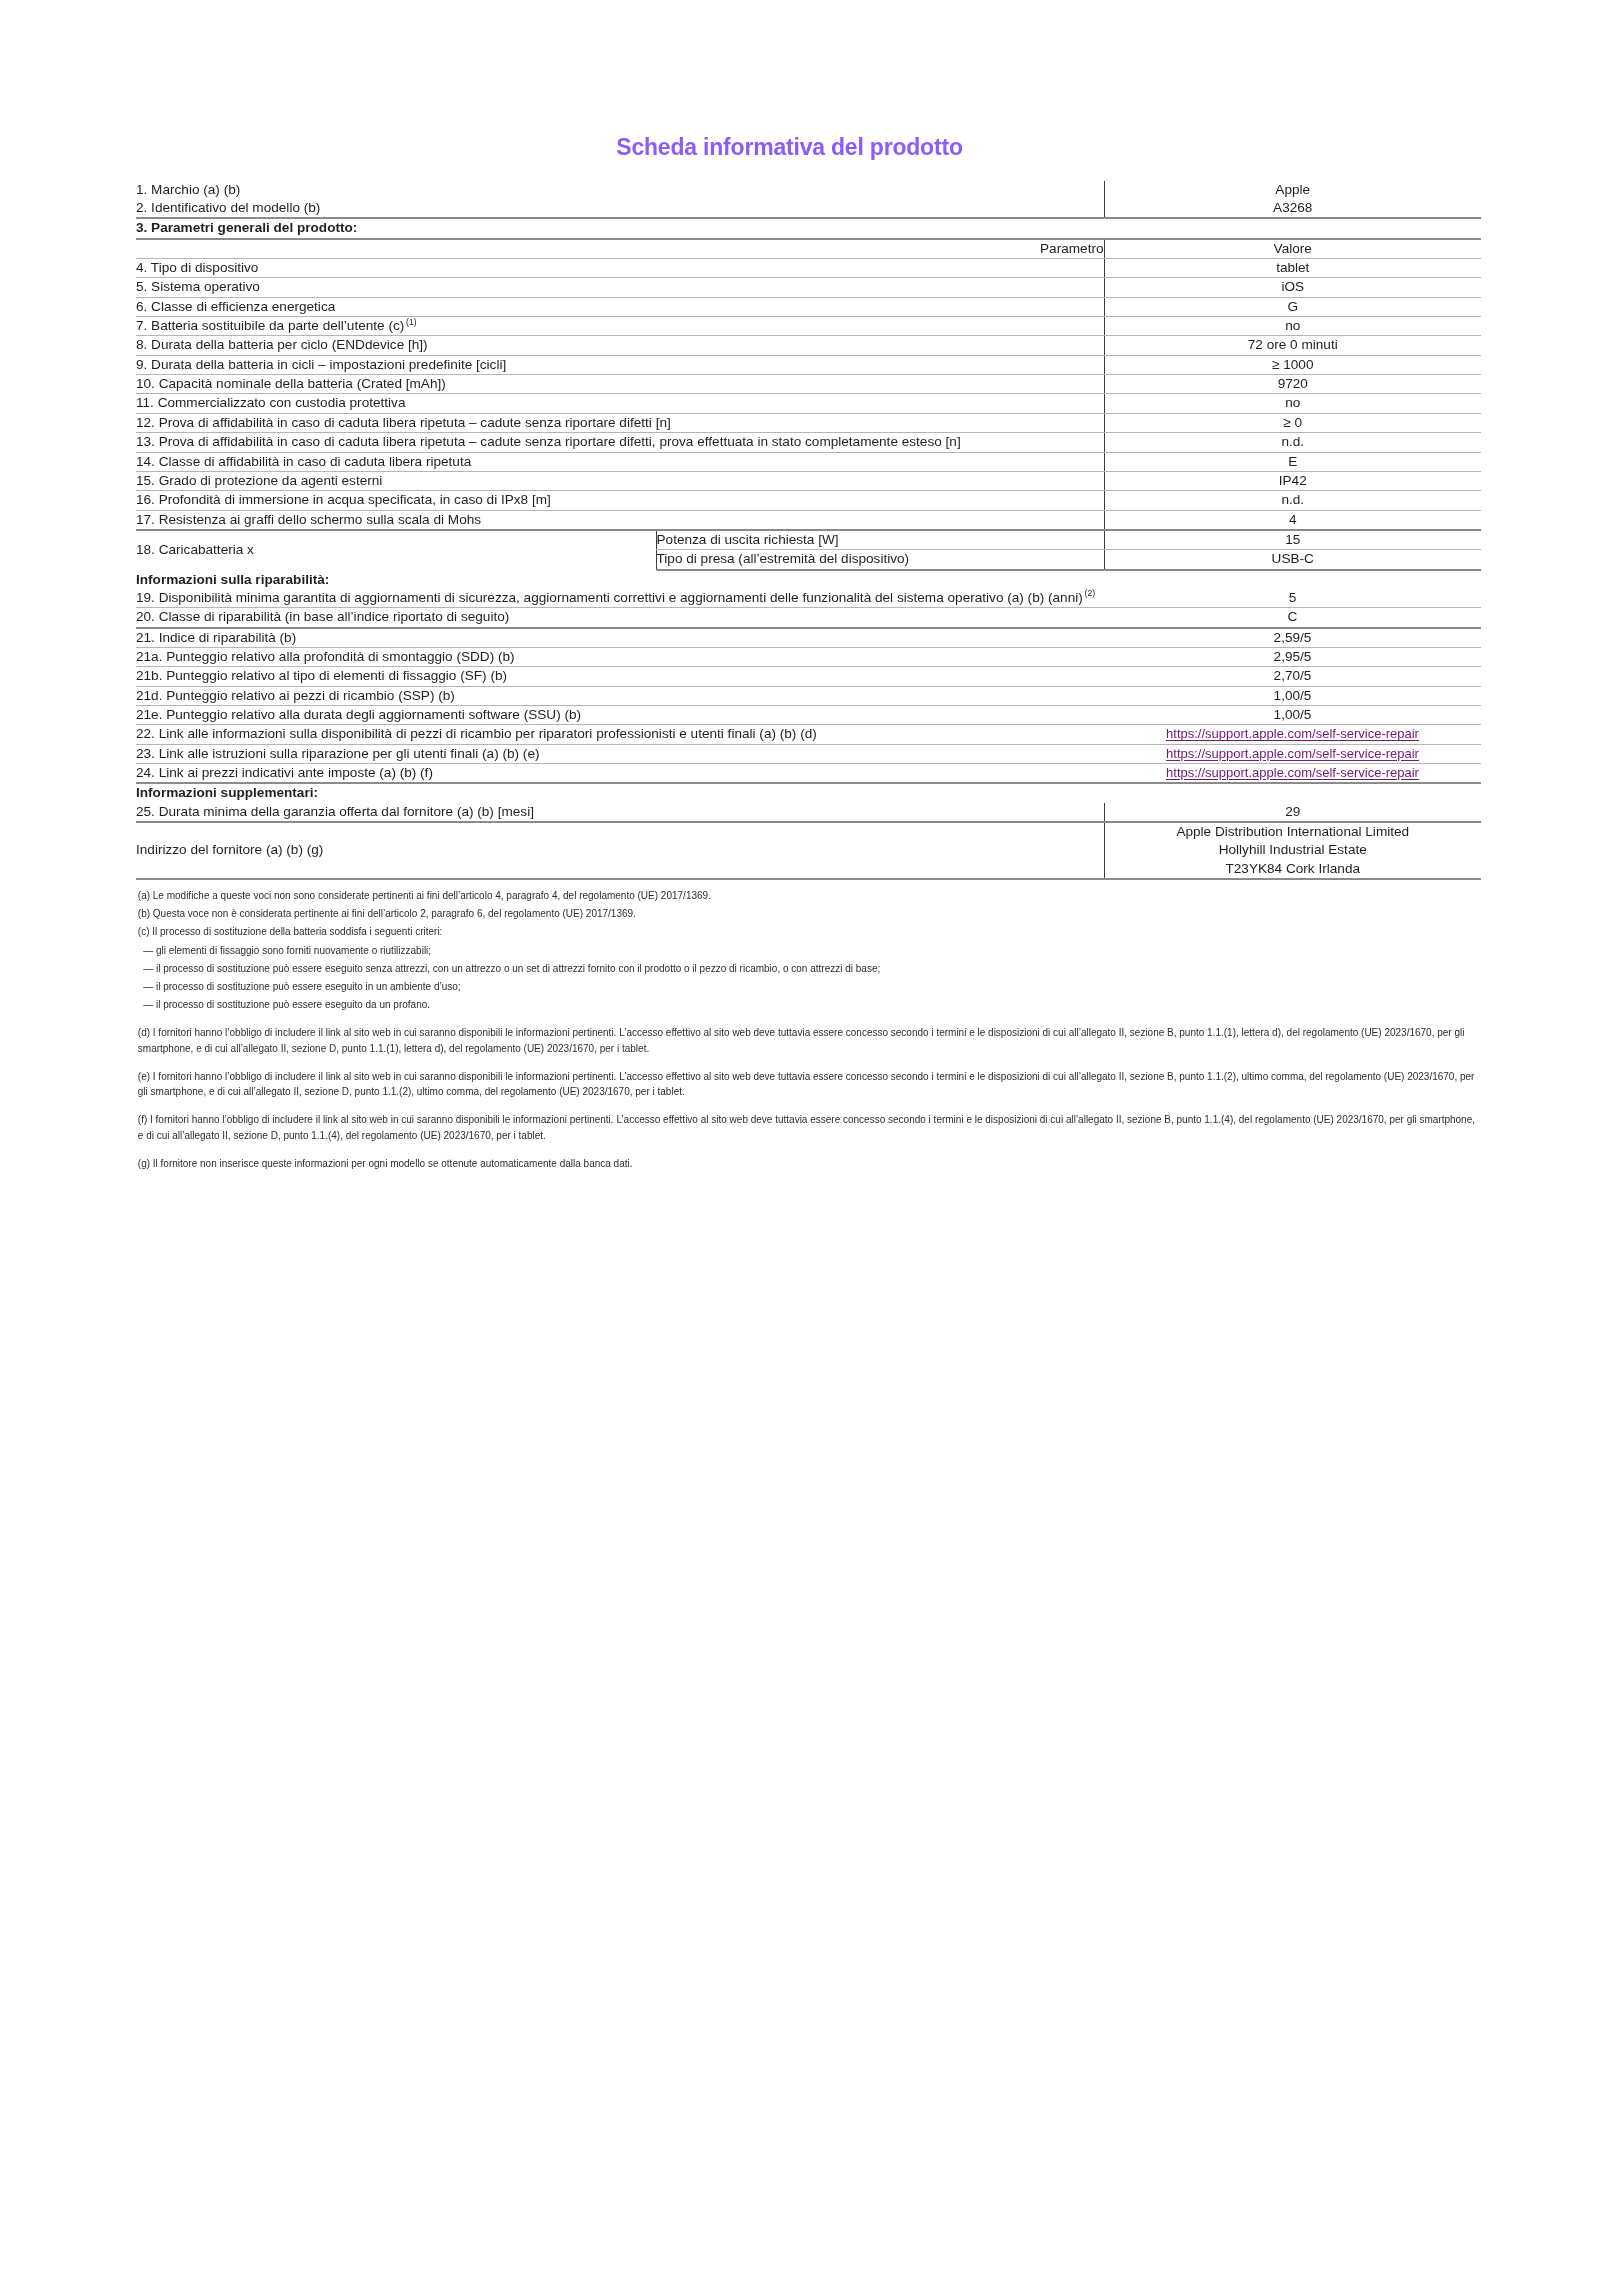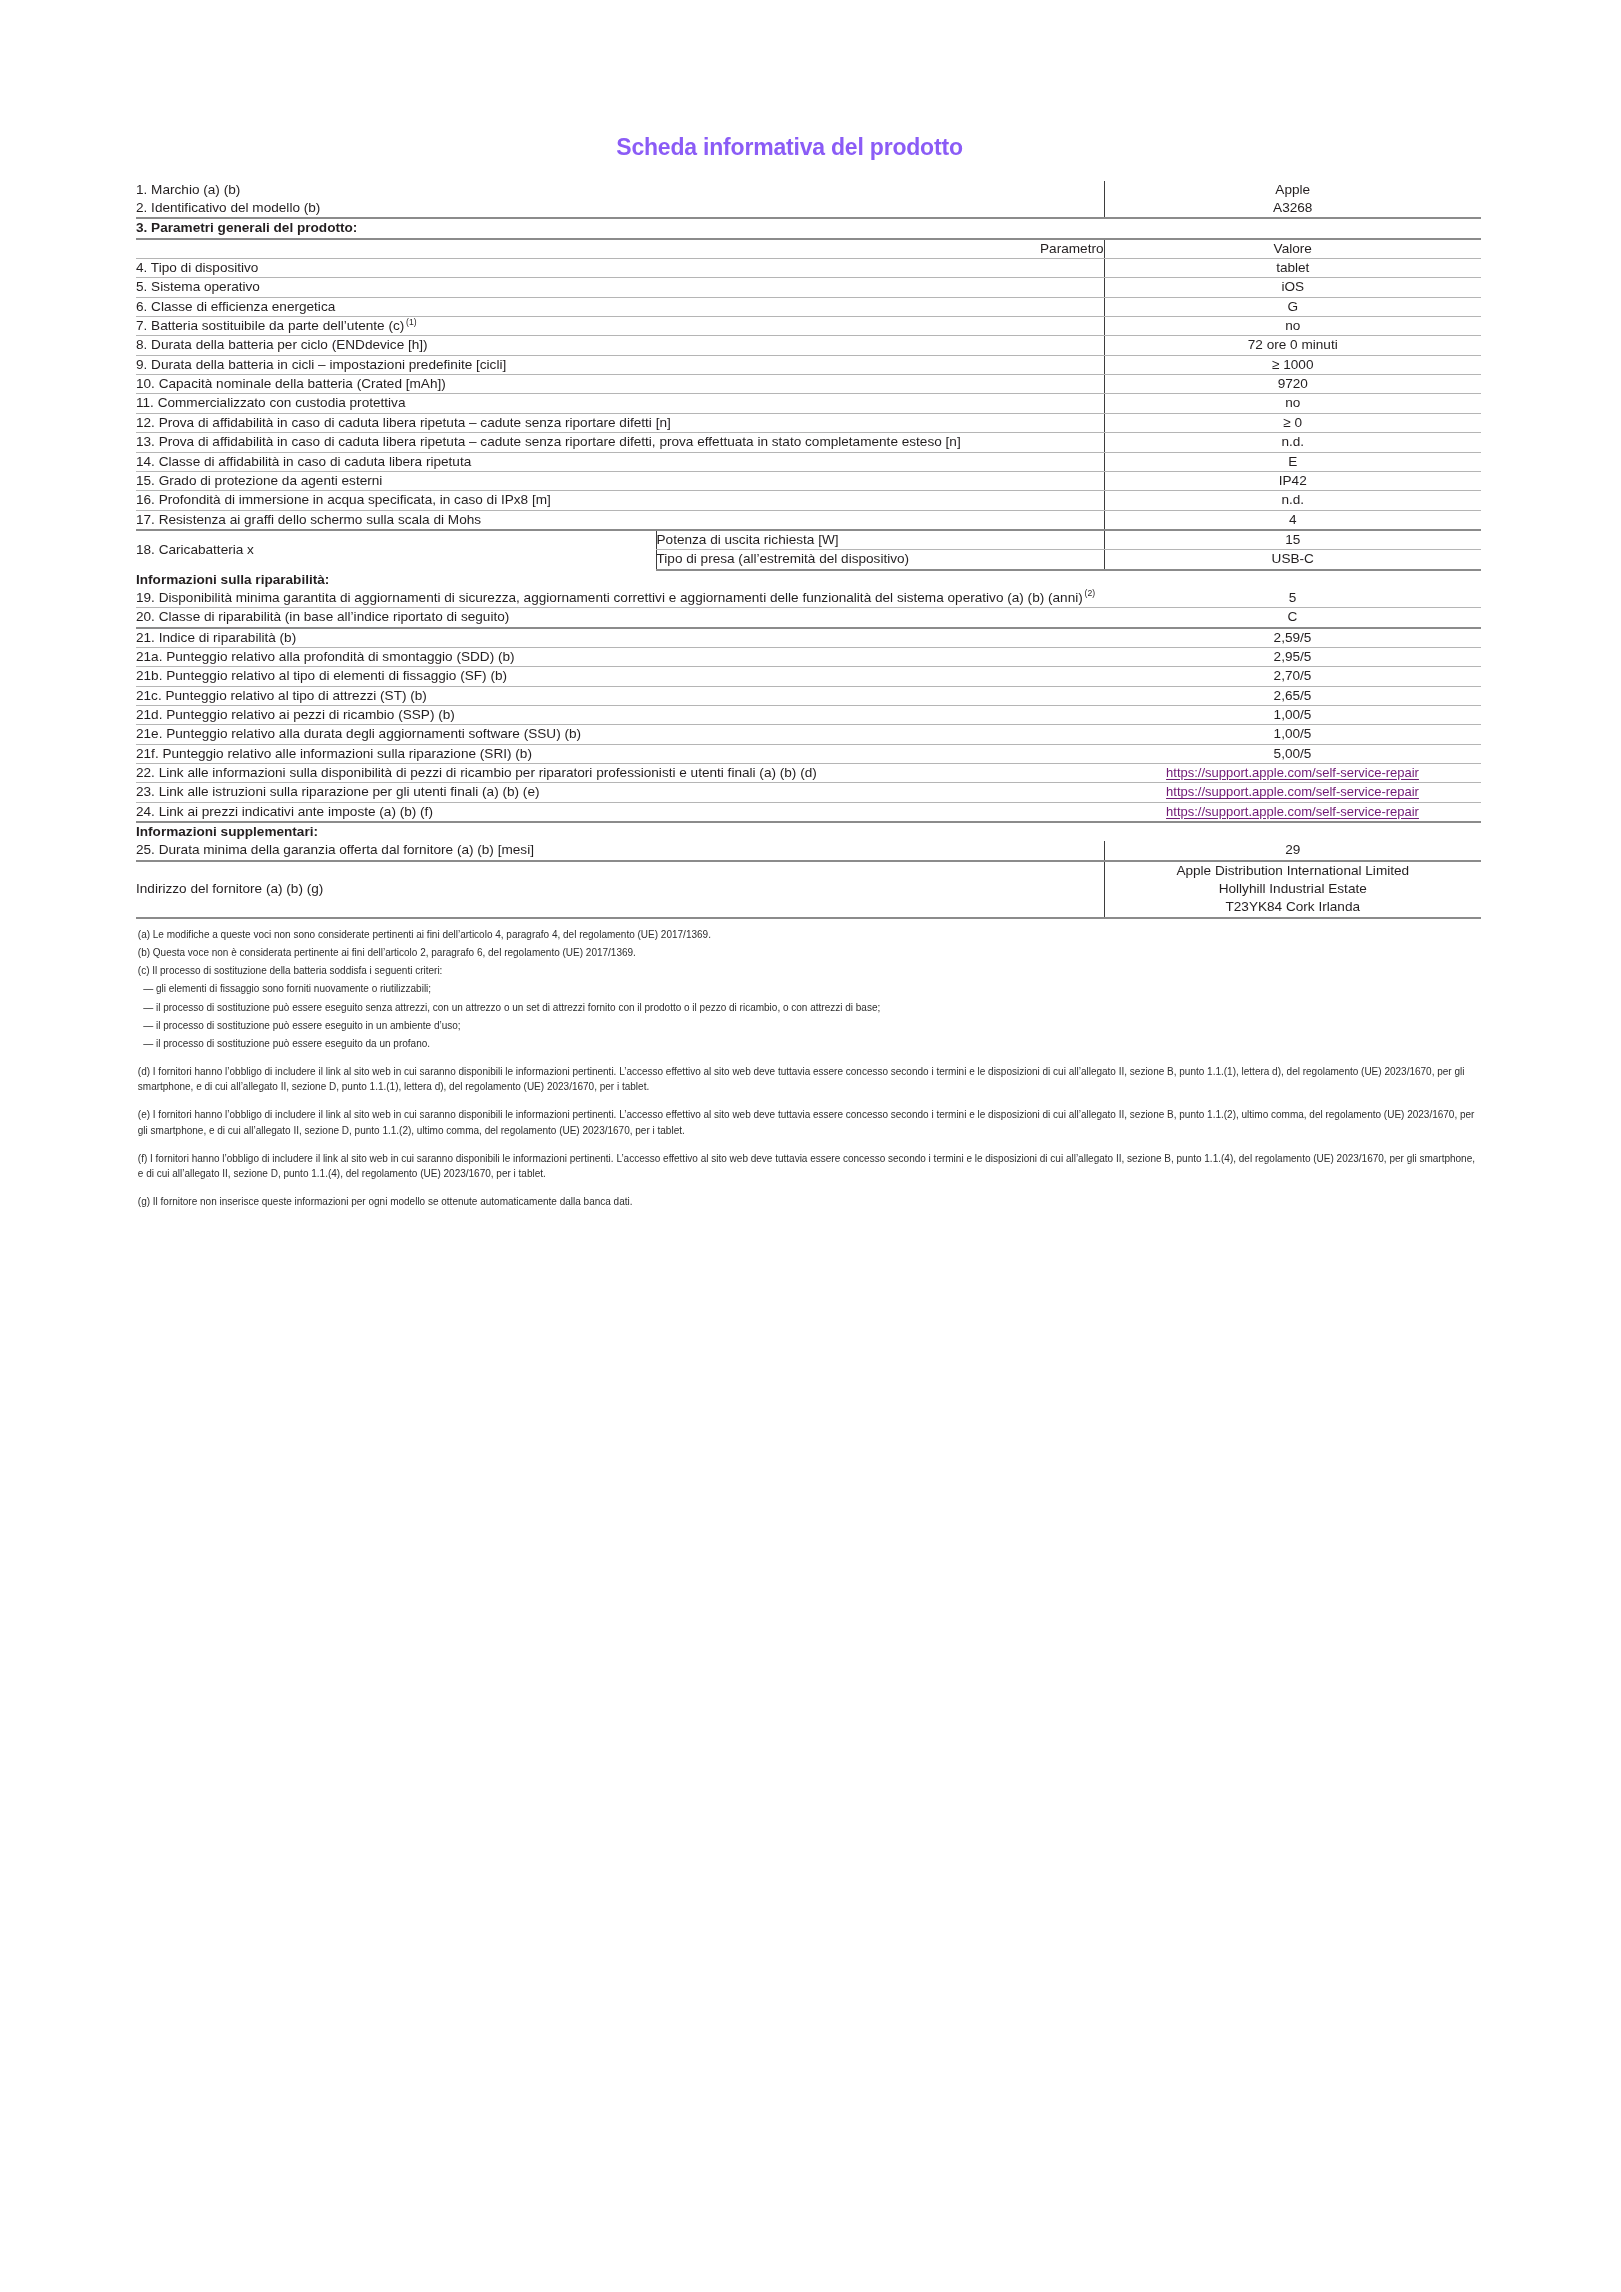--- a/index.html
+++ b/index.html
@@ -267,34 +267,26 @@
         </tr>
         <tr class="rule-thin">
           <td class="lbl" colspan="2">21a. Punteggio relativo alla profondità di smontaggio (SDD) (b)</td>
           <td class="val">2,95/5</td>
         </tr>
         <tr class="rule-thin">
           <td class="lbl" colspan="2">21b. Punteggio relativo al tipo di elementi di fissaggio (SF) (b)</td>
           <td class="val">2,70/5</td>
         </tr>
         <tr class="rule-thin">
-          <td class="lbl" colspan="2">21c. Punteggio relativo al tipo di attrezzi (ST) (b)</td>
-          <td class="val">2,65/5</td>
-        </tr>
-        <tr class="rule-thin">
           <td class="lbl" colspan="2">21d. Punteggio relativo ai pezzi di ricambio (SSP) (b)</td>
           <td class="val">1,00/5</td>
         </tr>
         <tr class="rule-thin">
           <td class="lbl" colspan="2">21e. Punteggio relativo alla durata degli aggiornamenti software (SSU) (b)</td>
           <td class="val">1,00/5</td>
-        </tr>
-        <tr class="rule-thin">
-          <td class="lbl" colspan="2">21f. Punteggio relativo alle informazioni sulla riparazione (SRI) (b)</td>
-          <td class="val">5,00/5</td>
         </tr>
 
         <tr class="rule-thin">
           <td class="lbl" colspan="2">22. Link alle informazioni sulla disponibilità di pezzi di ricambio per riparatori professionisti e utenti finali (a) (b) (d)</td>
           <td class="val"><span class="link">https://support.apple.com/self-service-repair</span></td>
         </tr>
         <tr class="rule-thin">
           <td class="lbl" colspan="2">23. Link alle istruzioni sulla riparazione per gli utenti finali (a) (b) (e)</td>
           <td class="val"><span class="link">https://support.apple.com/self-service-repair</span></td>
         </tr>

